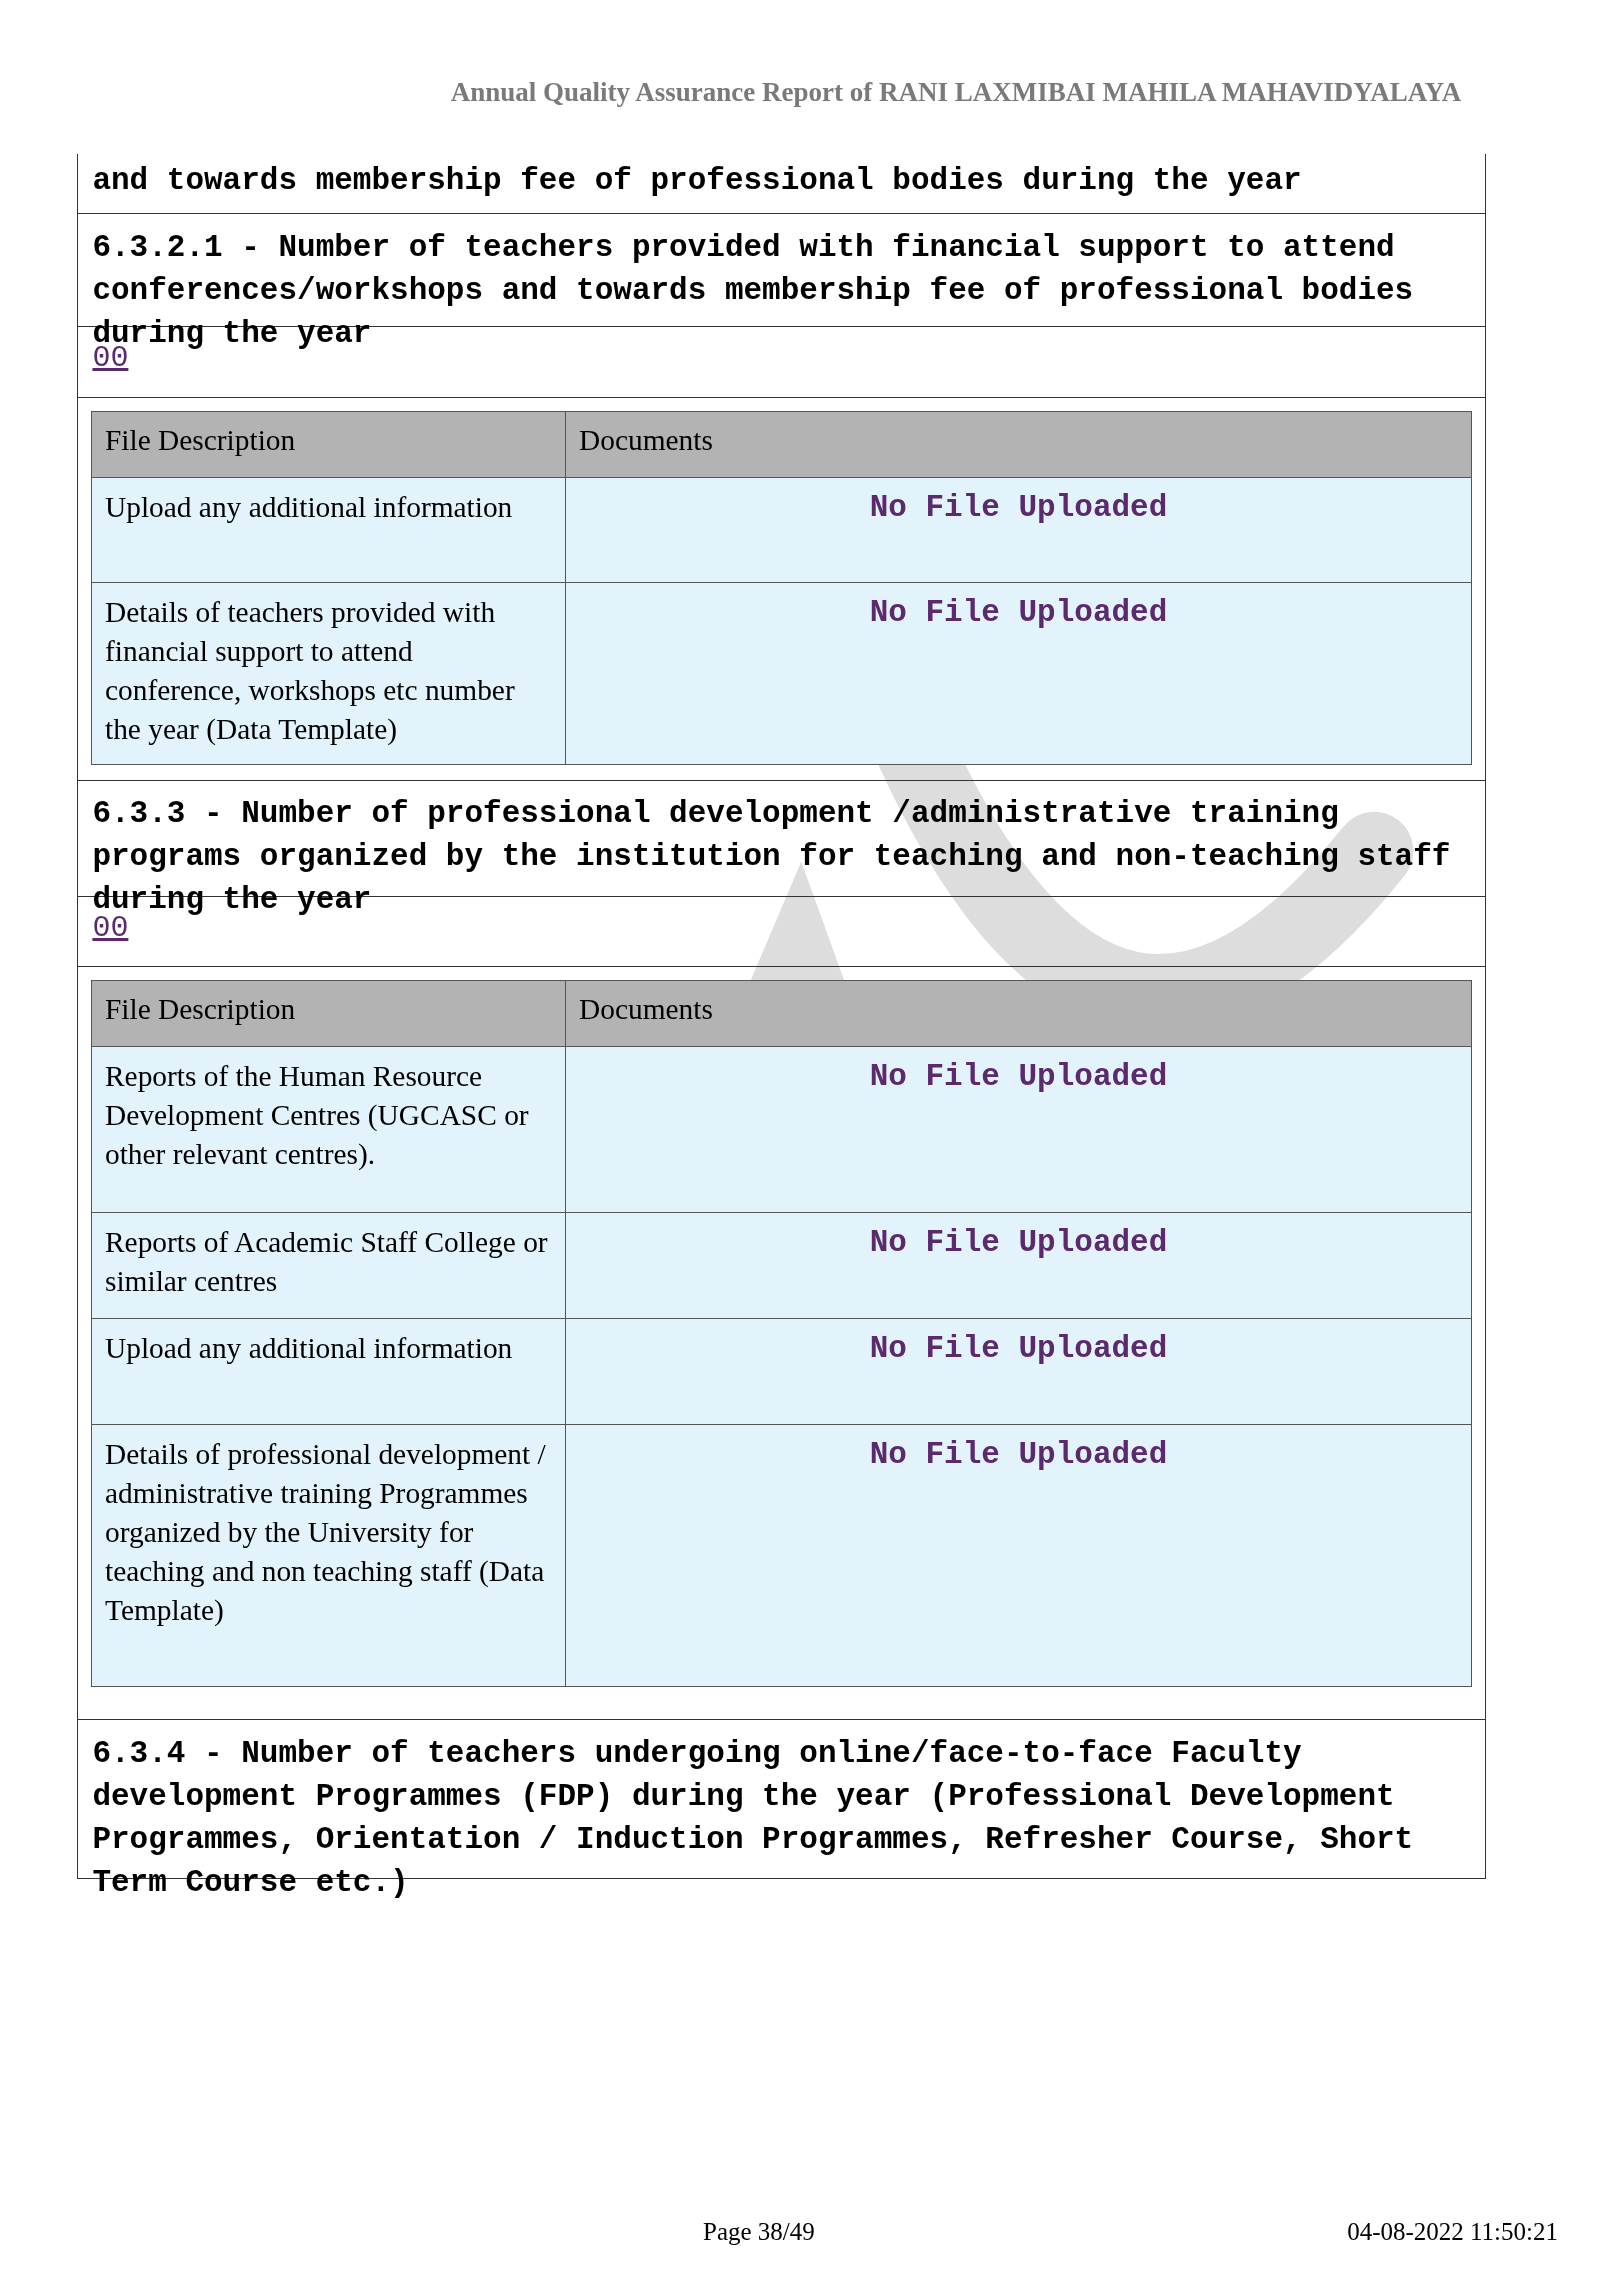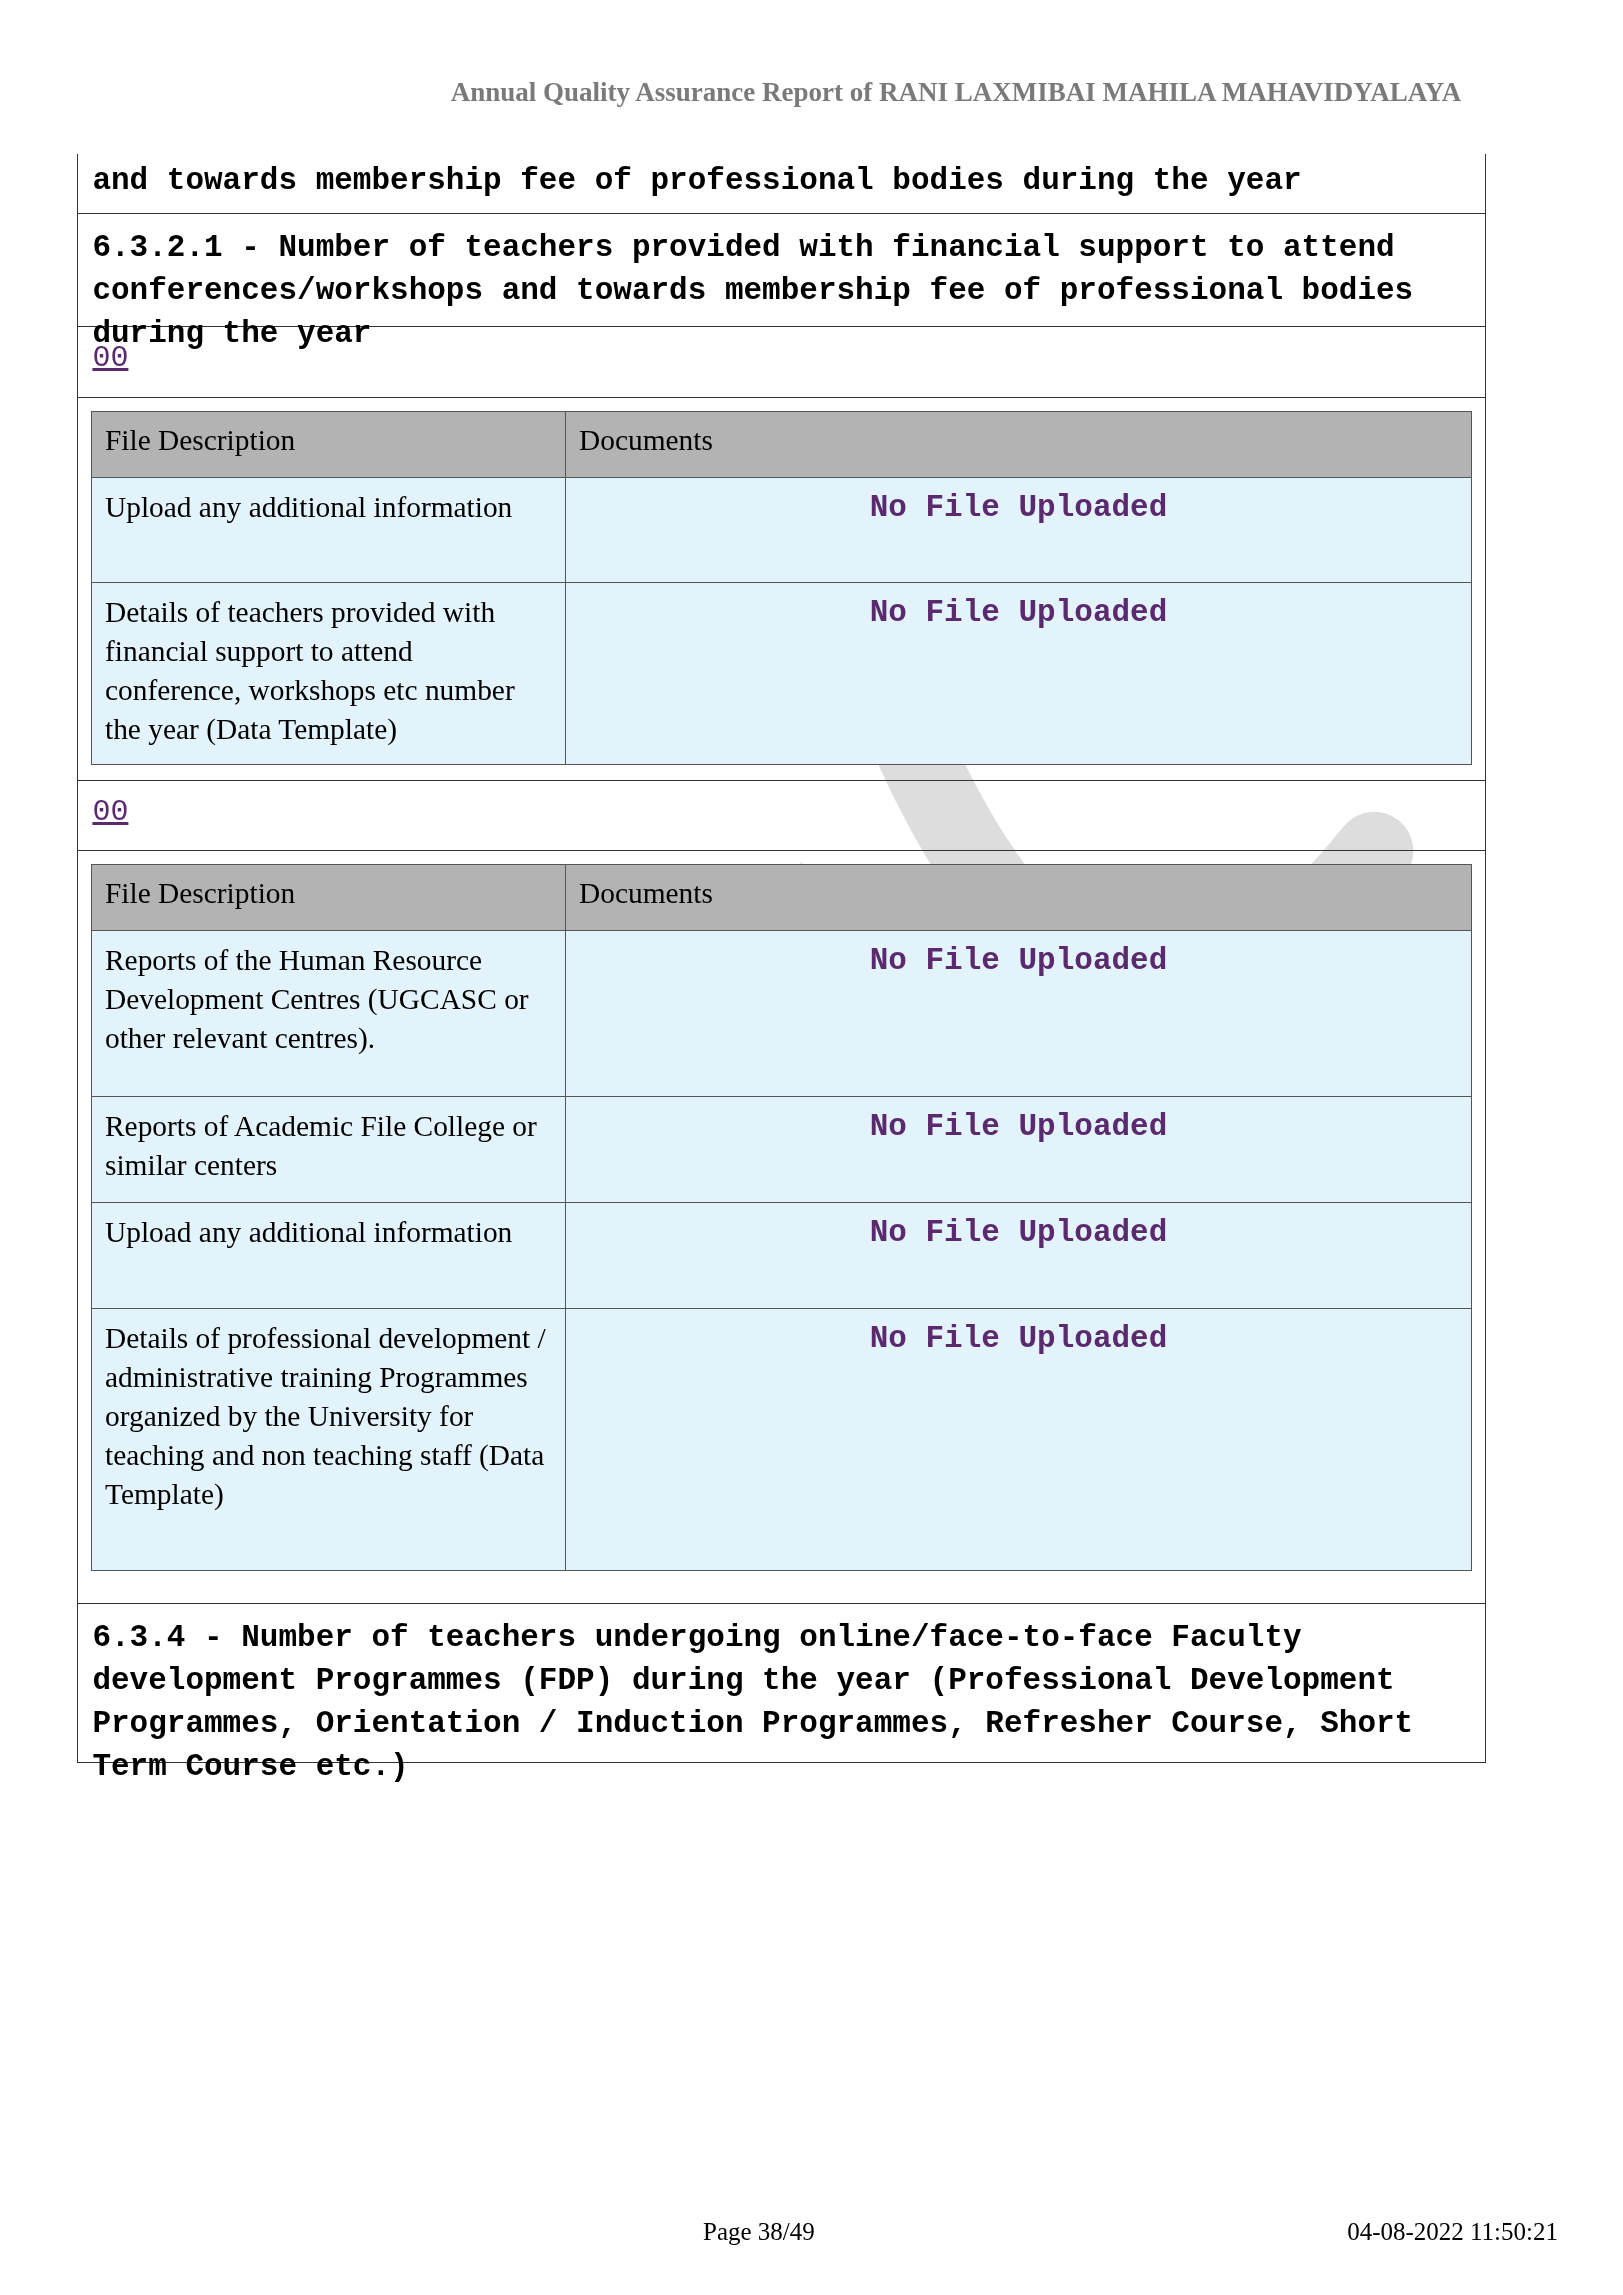--- a/index.html
+++ b/index.html
@@ -74,40 +74,43 @@
         </tr>
         <tr style="height:182px;">
           <td class="desc">Details of teachers provided with financial support to attend conference, workshops etc number the year (Data Template)</td>
           <td class="doc">No File Uploaded</td>
         </tr>
       </tbody>
         </table>
     </div>
   </div>
 
+  <div class="row" style="height:116px; padding-top:10.5px;">
+    <div class="q">6.3.3 - Number of professional development /administrative training programs organized by the institution for teaching and non-teaching staff during the year</div>
+  </div>
 
 
   <div class="row" style="height:70px;">
     <div class="val">00</div>
   </div>
 
   <div class="row" style="height:753px; padding:0;">
     <div class="tblwrap">
       <table>
         <tbody>
             <tr>
           <th>File Description</th>
           <th>Documents</th>
         </tr>
         <tr style="height:166px;">
           <td class="desc">Reports of the Human Resource Development Centres (UGCASC or other relevant centres).</td>
           <td class="doc">No File Uploaded</td>
         </tr>
         <tr style="height:106px;">
-          <td class="desc">Reports of Academic File College or similar centers</td>
+          <td class="desc">Reports of Academic Staff College or similar centres</td>
           <td class="doc">No File Uploaded</td>
         </tr>
         <tr style="height:106px;">
           <td class="desc">Upload any additional information</td>
           <td class="doc">No File Uploaded</td>
         </tr>
         <tr style="height:262px;">
           <td class="desc">Details of professional development / administrative training Programmes organized by the University for teaching and non teaching staff (Data Template)</td>
           <td class="doc">No File Uploaded</td>
         </tr>

